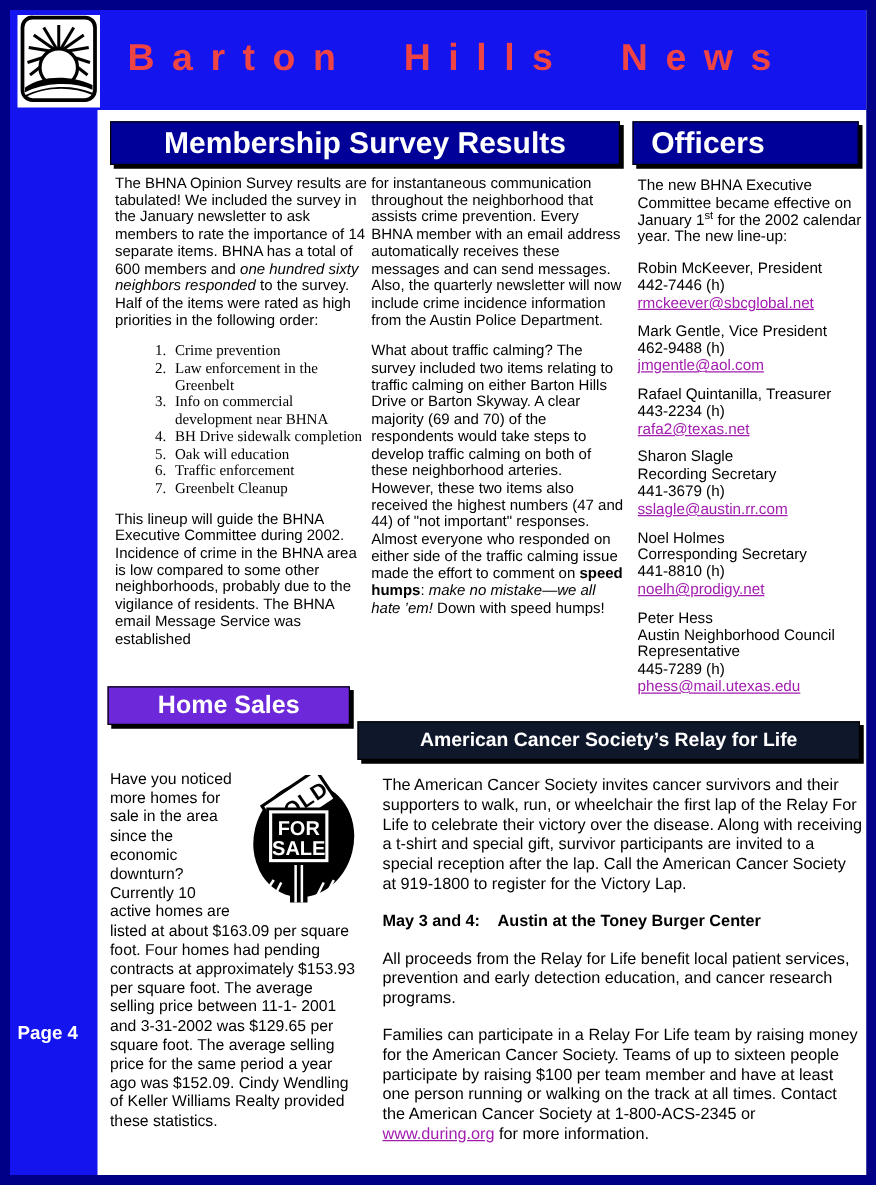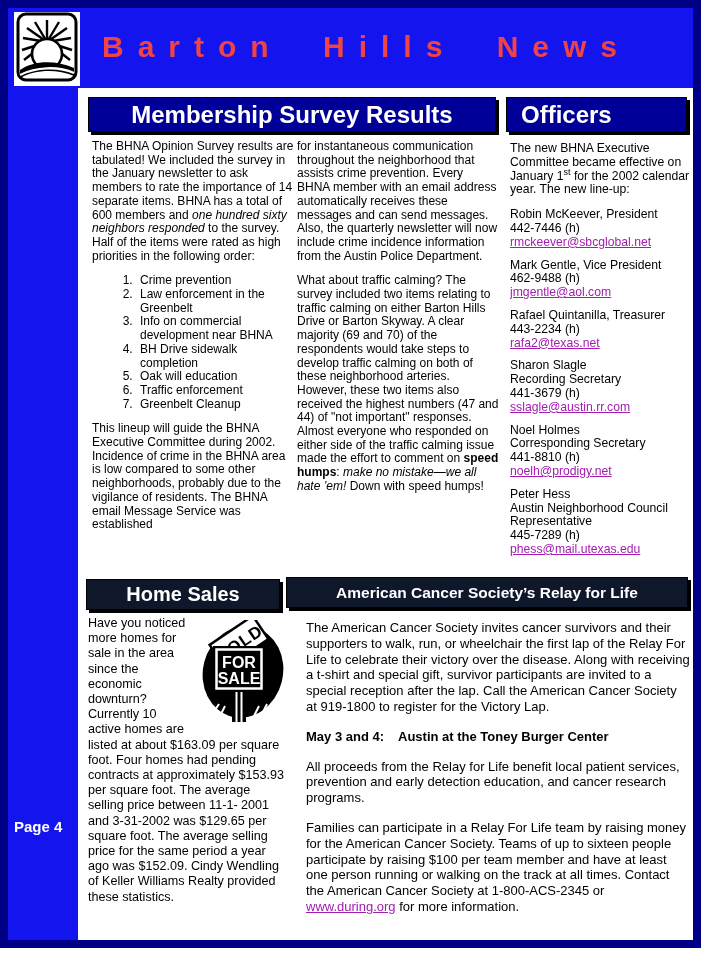--- a/index.html
+++ b/index.html
@@ -15,31 +15,31 @@
   .masthead-title{position:absolute;left:102px;top:30px;width:585px;color:#ef4444;
     font-weight:bold;font-size:30px;letter-spacing:14px;word-spacing:18px;white-space:nowrap;}
   .sidebar{position:absolute;left:8px;top:88px;width:70px;height:852px;background:#1414ef;}
   .page-label{position:absolute;left:14px;top:818px;color:#fff;font-weight:bold;font-size:15px;}
   .banner{position:absolute;background:#000099;color:#fff;font-weight:bold;
     border:1px solid #000;box-shadow:3px 3px 0 #000;box-sizing:border-box;}
   .banner-survey{left:88px;top:97px;width:408px;height:35px;font-size:24px;
     text-align:center;line-height:33px;}
   .banner-officers{left:506px;top:97px;width:181px;height:35px;font-size:24px;
     padding-left:14px;line-height:33px;}
-  .banner-homesales{left:86px;top:579px;width:194px;height:31px;font-size:20px;
-    text-align:center;line-height:29px;background:#0f172a;}
+  .banner-homesales{left:86px;top:549px;width:194px;height:31px;font-size:20px;
+    text-align:center;line-height:29px;background:#6d28d9;}
   .banner-relay{left:286px;top:577px;width:402px;height:31px;font-size:15.5px;
     text-align:center;line-height:29px;background:#0f172a;}
   .col{position:absolute;font-size:12px;line-height:13.7px;overflow:hidden;}
   .survey-col1{left:92px;top:140px;width:202px;height:436px;}
   .survey-col2{left:297px;top:140px;width:202px;height:436px;}
   .officers-col{left:510px;top:142px;width:180px;height:432px;
     font-size:12.2px;line-height:13.8px;}
   .col p{margin:0 0 11px 0;}
-  ol.priorities{margin:0 0 11px 0;padding:0 0 0 44px;}
+  ol.priorities{margin:0 0 11px 0;padding:0 0 0 44px;font-family:Liberation Serif, serif;}
   ol.priorities li{padding-left:4px;}
   .officer-entry{margin-bottom:9px;}
   .lnk{color:#a21caf;text-decoration:underline;cursor:pointer;}
   .homesales-body{position:absolute;left:88px;top:616px;width:199px;height:322px;
     font-size:12.6px;line-height:15.2px;overflow:hidden;}
   .sign-float{float:right;width:96px;height:104px;margin:4px 0 2px 3px;}
   .relay-body{position:absolute;left:290px;top:620px;width:400px;height:322px;
     font-size:13px;line-height:15.8px;overflow:hidden;}
   .relay-body p{margin:0 0 14px 16px;}
   .event-line{font-weight:bold;white-space:pre-wrap;}

